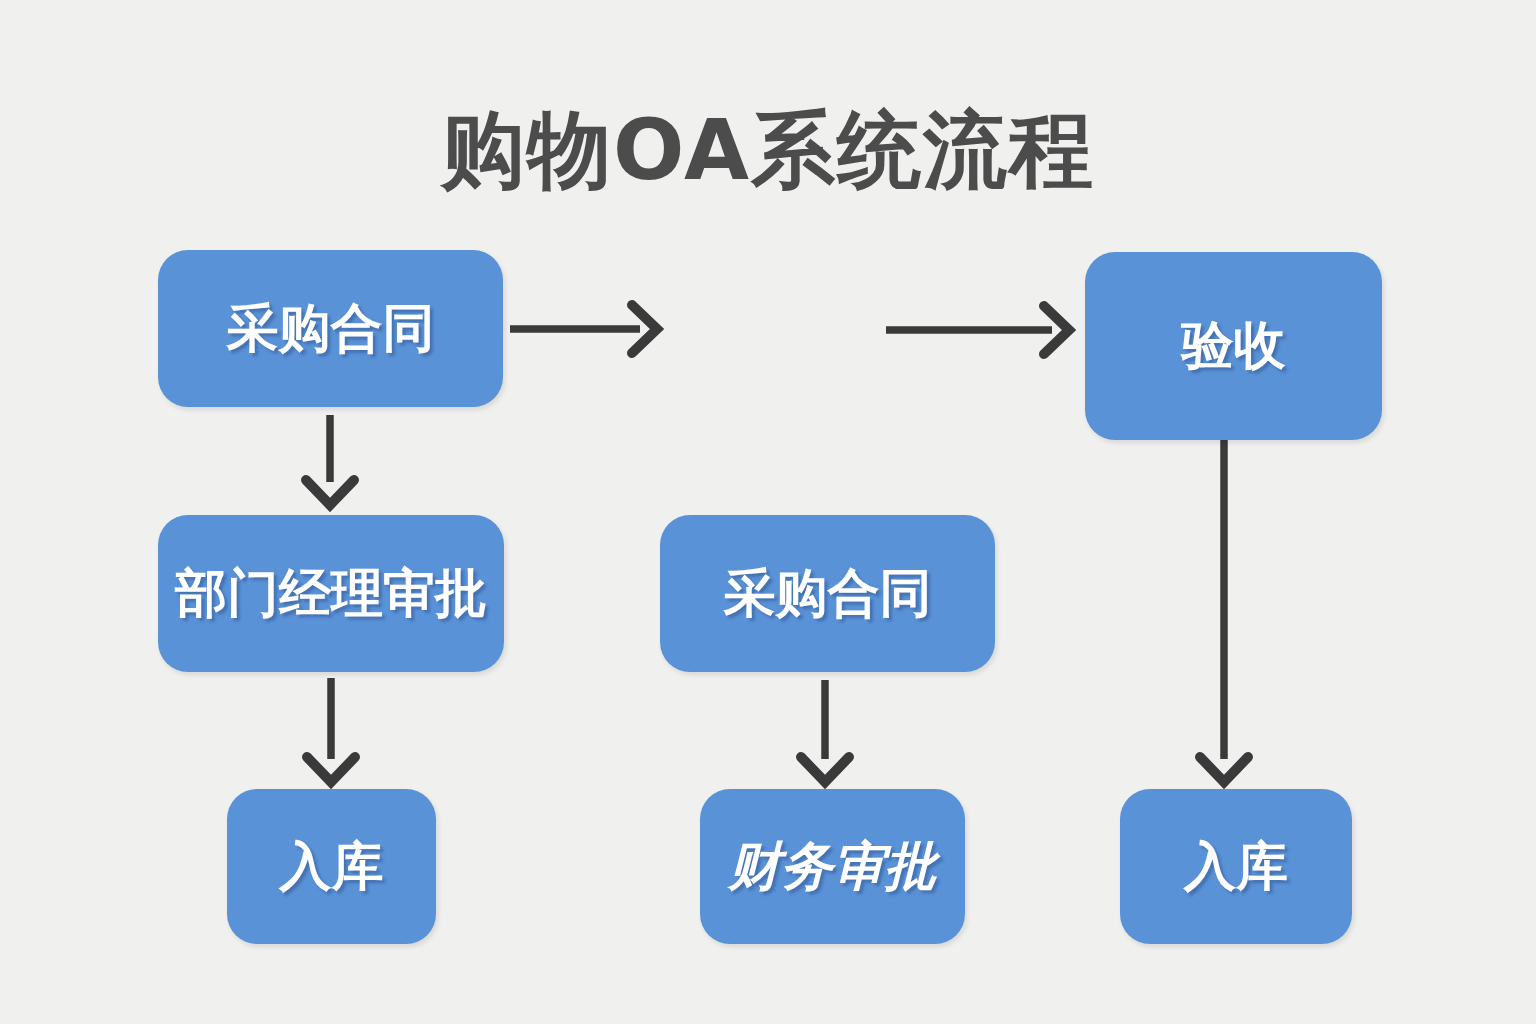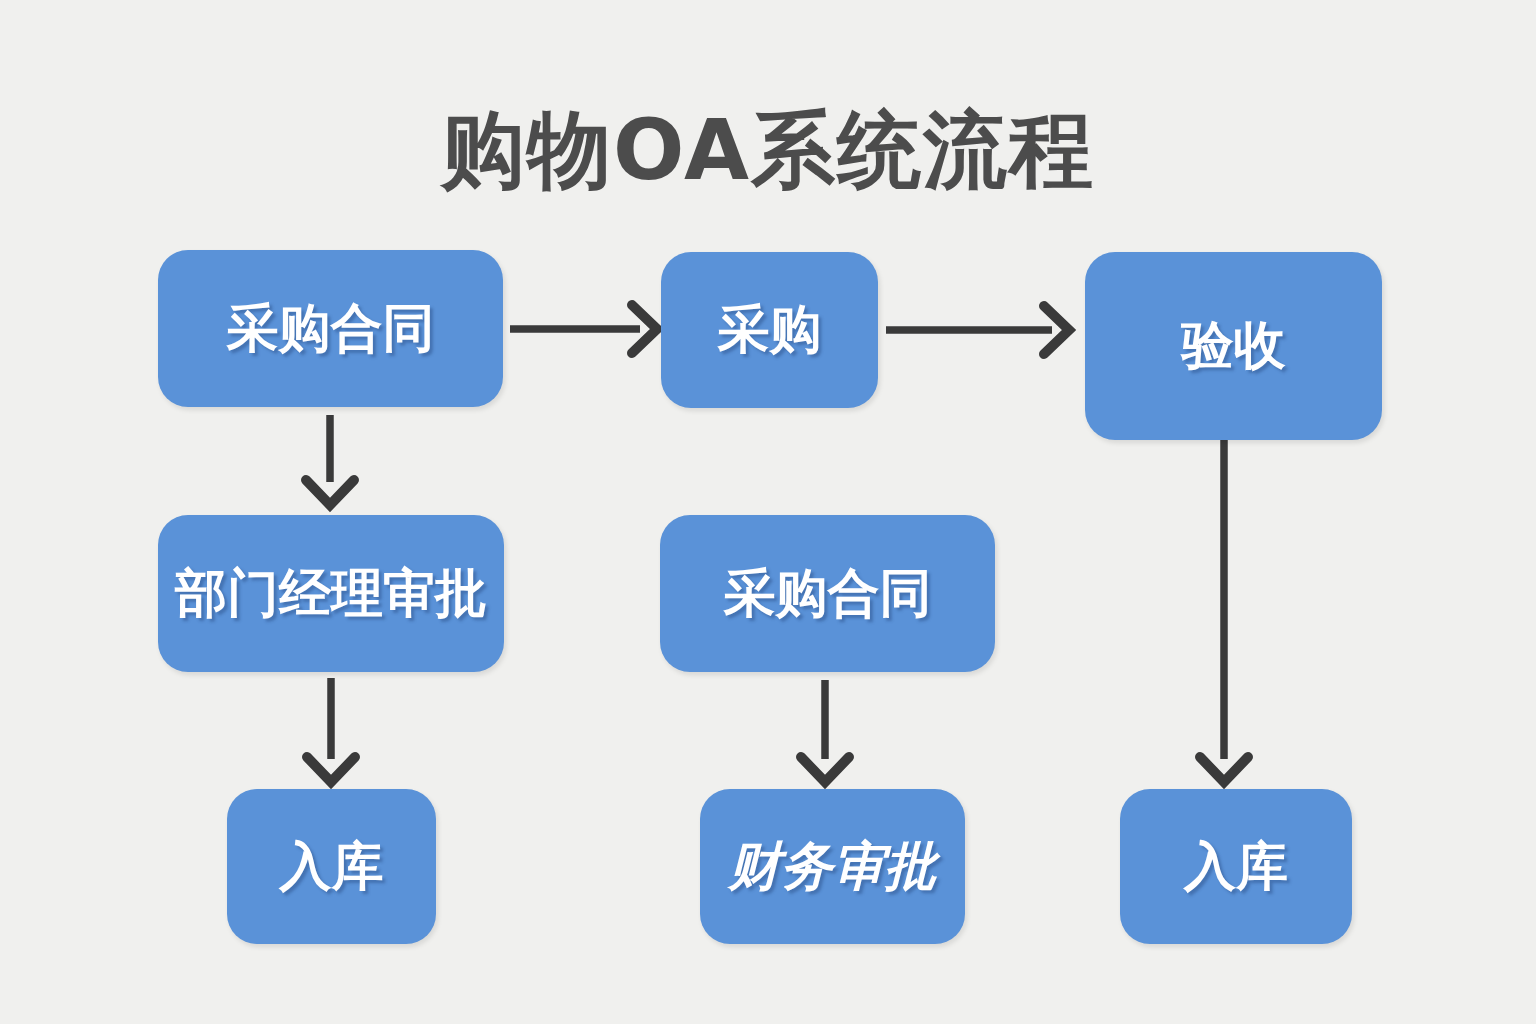--- a/index.html
+++ b/index.html
@@ -103,21 +103,20 @@
       <path class="head" d="M801,757 L825,782 L849,757"></path>
     </g>
 
     <g>
       <path class="shaft" d="M1224,415 L1224,759"></path>
       <path class="head" d="M1200,757 L1224,782 L1248,757"></path>
     </g>
   </svg>
 
   <div class="node n-apply">采购合同</div>
-  <div class="node n-purchase">采购</div>
   <div class="node n-accept">验收</div>
   <div class="node n-manager">部门经理审批</div>
   <div class="node n-contract">采购合同</div>
   <div class="node n-stock-l">入库</div>
   <div class="node n-finance">财务审批</div>
   <div class="node n-stock-r">入库</div>
 
 </div>
 
 </body></html>

